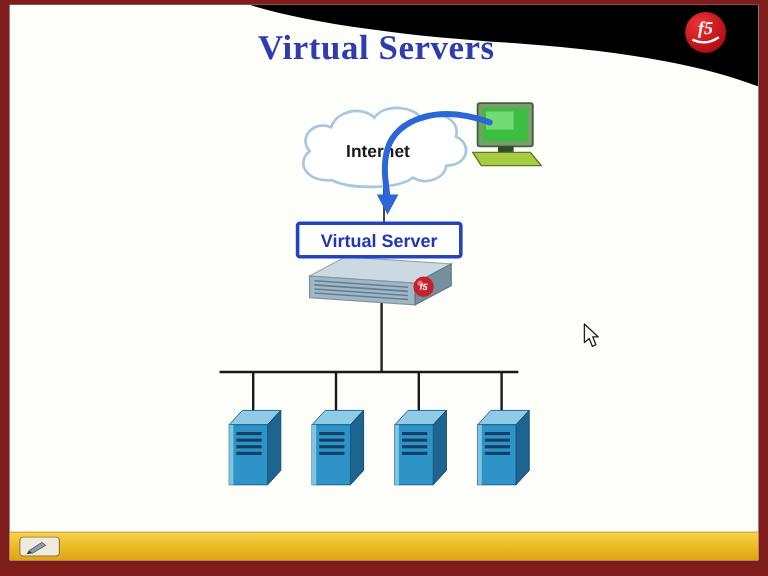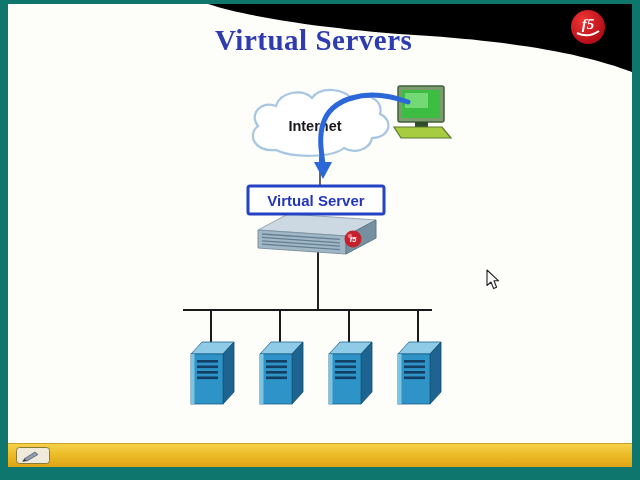--- a/index.html
+++ b/index.html
@@ -1,17 +1,17 @@
 <!DOCTYPE html>
 <html><head>
 <meta charset="utf-8">
 <style>
   html,body { margin:0; padding:0; background:#000; }
   .frame {
-    position:relative; width:640px; height:480px; background:#0f766e;
+    position:relative; width:640px; height:480px; background:#7f1d1d;
     overflow:hidden; font-family:"Liberation Sans", sans-serif;
   }
   .slide {
     position:absolute; left:8px; top:4px; width:624px; height:463px;
     background:#fdfdfa; overflow:hidden;
   }
   .top-curve { position:absolute; left:200px; top:0; width:424px; height:72px; z-index:2; }
   .slide-title {
     position:absolute; left:207px; top:20px; z-index:3;
     font-family:"Liberation Serif", serif; font-weight:700;

